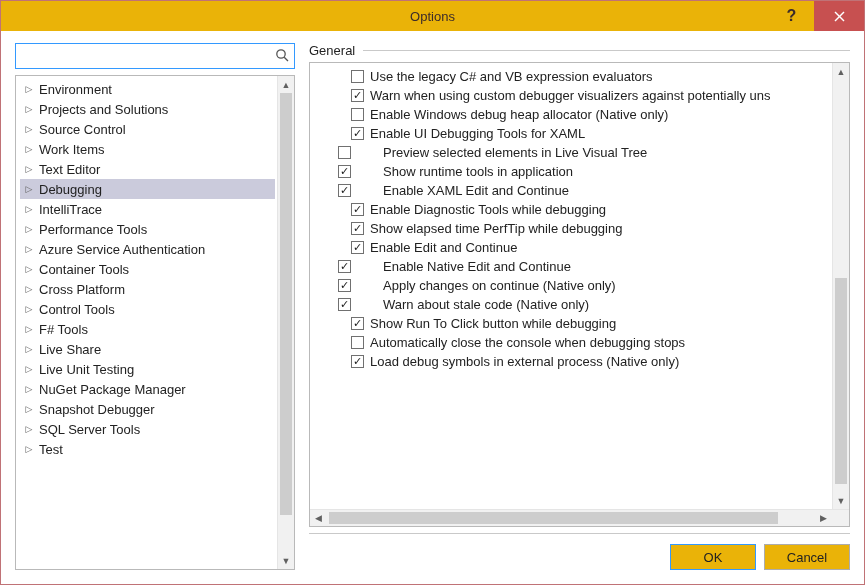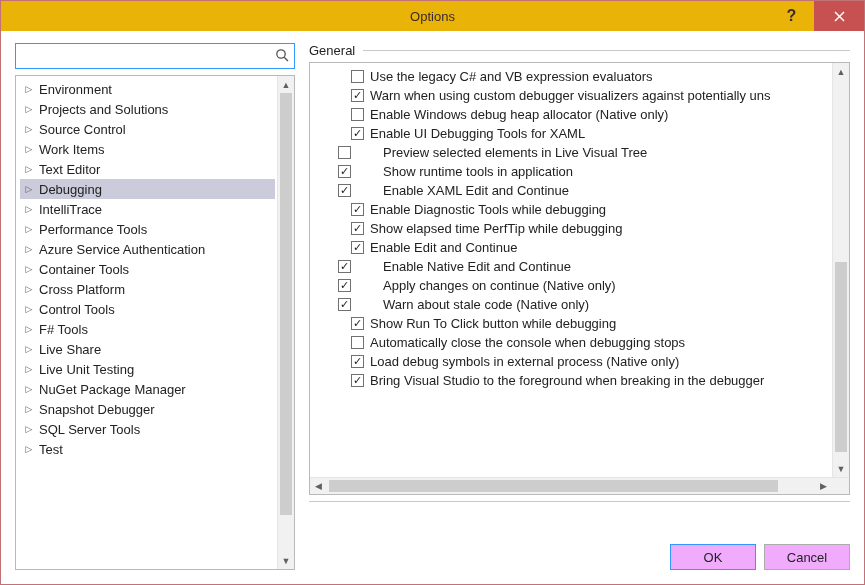--- a/index.html
+++ b/index.html
@@ -39,21 +39,21 @@
   .chk.checked::after { content:"✓"; font-size:11px; line-height:11px; color:#1a1a1a; }
   .opt-label { overflow:hidden; text-overflow:clip; }
   .right-vscroll { width:17px; background:#f1f1f1; display:flex; flex-direction:column; border-left:1px solid #e5e5e5; }
   .hscroll-row { height:17px; display:flex; border-top:1px solid #e5e5e5; background:#f1f1f1; }
   .hscroll-track { flex:1; position:relative; }
   .hscroll-thumb { position:absolute; top:2px; bottom:2px; background:#cdcdcd; }
   .hsb-btn { width:17px; display:flex; align-items:center; justify-content:center; color:#606060; font-size:9px; }
   .corner { width:17px; background:#f1f1f1; }
   .bottom-line { height:1px; background:#c9c9c9; margin:6px 0 0 0; }
   .button-row { display:flex; justify-content:flex-end; gap:8px; padding-top:10px; }
-  .dlg-btn { min-width:86px; height:26px; border:1px solid #acacac; background:#f0abfc; font-size:13px; cursor:default; display:flex; align-items:center; justify-content:center;margin-top:32px; }
+  .dlg-btn { min-width:86px; height:26px; border:1px solid #acacac; background:#eab308; font-size:13px; cursor:default; display:flex; align-items:center; justify-content:center; }
   .dlg-btn.primary { border:1px solid #3399ff; }
 </style>
 </head>
 <body>
 
 <div class="window">
   <div class="titlebar">
     <div class="titlebar-title">Options</div>
     <div class="titlebar-buttons">
       <div class="titlebar-btn help">
@@ -235,24 +235,20 @@
                   <span class="opt-label">Show Run To Click button while debugging</span>
                 </div>
                 <div class="opt-row">
                   <span class="chk"></span>
                   <span class="opt-label">Automatically close the console when debugging stops</span>
                 </div>
                 <div class="opt-row">
                   <span class="chk checked"></span>
                   <span class="opt-label">Load debug symbols in external process (Native only)</span>
                 </div>
-                <div class="opt-row">
-                  <span class="chk checked"></span>
-                  <span class="opt-label">Bring Visual Studio to the foreground when breaking in the debugger</span>
-                </div>
               </div>
             <div class="right-vscroll">
               <div class="sb-btn">▲</div>
               <div class="sb-track">
                 <div class="sb-thumb" style="top:48%; height:50%;"></div>
               </div>
               <div class="sb-btn">▼</div>
             </div>
           </div>
           <div class="hscroll-row">

